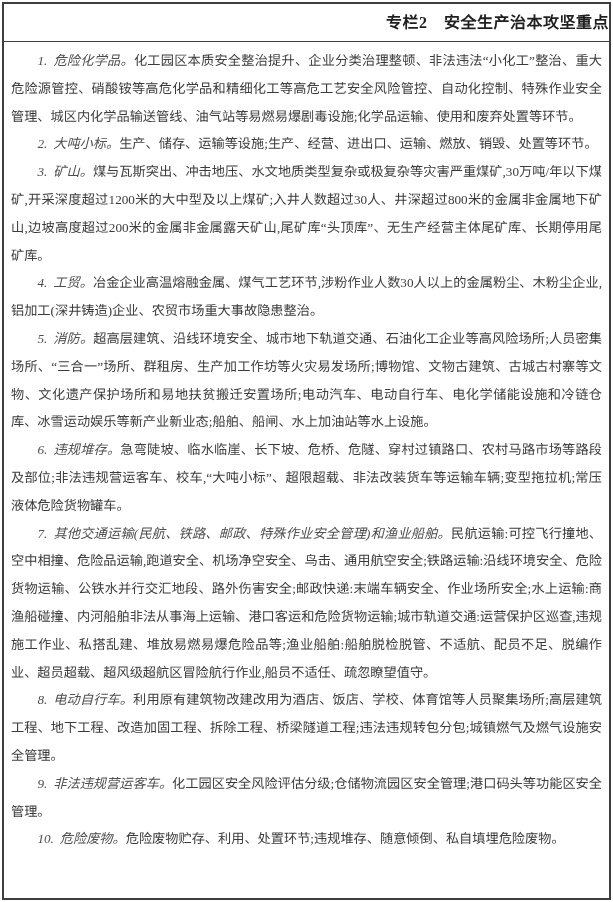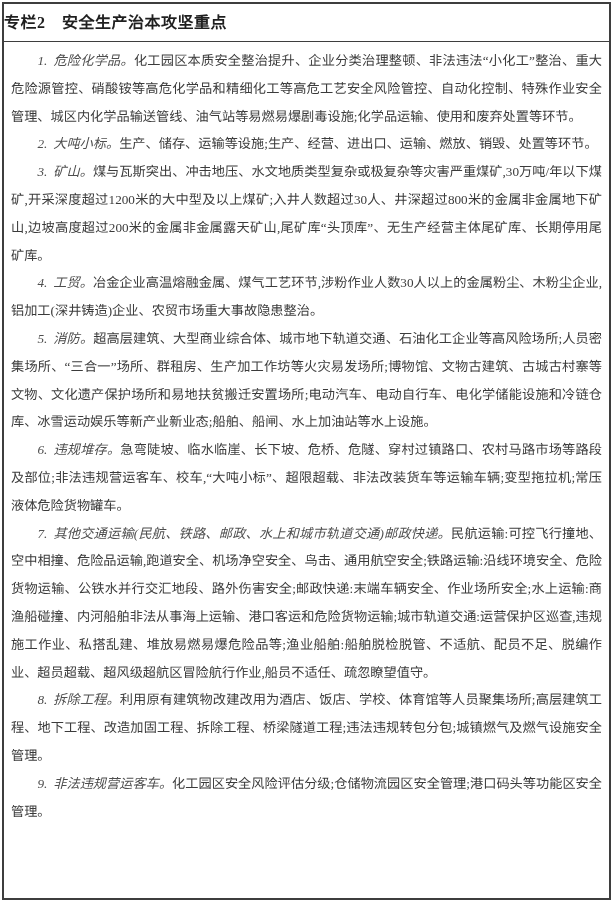--- a/index.html
+++ b/index.html
@@ -18,21 +18,21 @@
     width: 609px;
     height: 898px;
     margin: 2px;
     border: 2px solid #3e3e3e;
     background: #ffffff;
   }
   .panel-title {
     box-sizing: border-box;
     height: 38px;
     line-height: 37px;
-    text-align: left;
+    text-align: right;
     font-size: 16px;
     font-weight: bold;
     color: #1f1f1f;
     letter-spacing: 0.5px;
     border-bottom: 1px solid #3e3e3e;
   }
   .panel-body {
     box-sizing: border-box;
     padding: 5px 7px 0 7px;
     font-size: 13.2px;
@@ -61,24 +61,25 @@
 
   <div class="panel-body">
     <p class="item"><span class="kai num">1.</span><span class="kai">危险化学品。</span><span>化工园区本质安全整治提升、企业分类治理整顿、非法违法“小化工”整治、重大危险源管控、硝酸铵等高危化学品和精细化工等高危工艺安全风险管控、自动化控制、特殊作业安全管理、城区内化学品输送管线、油气站等易燃易爆剧毒设施;化学品运输、使用和废弃处置等环节。</span></p>
 
     <p class="item"><span class="kai num">2.</span><span class="kai">大吨小标。</span><span>生产、储存、运输等设施;生产、经营、进出口、运输、燃放、销毁、处置等环节。</span></p>
 
     <p class="item"><span class="kai num">3.</span><span class="kai">矿山。</span><span>煤与瓦斯突出、冲击地压、水文地质类型复杂或极复杂等灾害严重煤矿,30万吨/年以下煤矿,开采深度超过1200米的大中型及以上煤矿;入井人数超过30人、井深超过800米的金属非金属地下矿山,边坡高度超过200米的金属非金属露天矿山,尾矿库“头顶库”、无生产经营主体尾矿库、长期停用尾矿库。</span></p>
 
     <p class="item"><span class="kai num">4.</span><span class="kai">工贸。</span><span>冶金企业高温熔融金属、煤气工艺环节,涉粉作业人数30人以上的金属粉尘、木粉尘企业,铝加工(深井铸造)企业、农贸市场重大事故隐患整治。</span></p>
 
-    <p class="item"><span class="kai num">5.</span><span class="kai">消防。</span><span>超高层建筑、大型商业综合体、城市地下轨道交通、石油化工企业等高风险场所;人员密集场所、“三合一”场所、群租房、生产加工作坊等火灾易发场所;博物馆、文物古建筑、古城古村寨等文物、文化遗产保护场所和易地扶贫搬迁安置场所;电动汽车、电动自行车、电化学储能设施和冷链仓库、冰雪运动娱乐等新产业新业态;船舶、船闸、水上加油站等水上设施。</span></p>
+    <p class="item"><span class="kai num">5.</span><span class="kai">消防。</span><span>超高层建筑、沿线环境安全、城市地下轨道交通、石油化工企业等高风险场所;人员密集场所、“三合一”场所、群租房、生产加工作坊等火灾易发场所;博物馆、文物古建筑、古城古村寨等文物、文化遗产保护场所和易地扶贫搬迁安置场所;电动汽车、电动自行车、电化学储能设施和冷链仓库、冰雪运动娱乐等新产业新业态;船舶、船闸、水上加油站等水上设施。</span></p>
 
     <p class="item"><span class="kai num">6.</span><span class="kai">违规堆存。</span><span>急弯陡坡、临水临崖、长下坡、危桥、危隧、穿村过镇路口、农村马路市场等路段及部位;非法违规营运客车、校车,“大吨小标”、超限超载、非法改装货车等运输车辆;变型拖拉机;常压液体危险货物罐车。</span></p>
 
-    <p class="item"><span class="kai num">7.</span><span class="kai">其他交通运输(民航、铁路、邮政、水上和城市轨道交通)邮政快递。</span><span>民航运输:可控飞行撞地、空中相撞、危险品运输,跑道安全、机场净空安全、鸟击、通用航空安全;铁路运输:沿线环境安全、危险货物运输、公铁水并行交汇地段、路外伤害安全;邮政快递:末端车辆安全、作业场所安全;水上运输:商渔船碰撞、内河船舶非法从事海上运输、港口客运和危险货物运输;城市轨道交通:运营保护区巡查,违规施工作业、私搭乱建、堆放易燃易爆危险品等;渔业船舶:船舶脱检脱管、不适航、配员不足、脱编作业、超员超载、超风级超航区冒险航行作业,船员不适任、疏忽瞭望值守。</span></p>
+    <p class="item"><span class="kai num">7.</span><span class="kai">其他交通运输(民航、铁路、邮政、特殊作业安全管理)和渔业船舶。</span><span>民航运输:可控飞行撞地、空中相撞、危险品运输,跑道安全、机场净空安全、鸟击、通用航空安全;铁路运输:沿线环境安全、危险货物运输、公铁水并行交汇地段、路外伤害安全;邮政快递:末端车辆安全、作业场所安全;水上运输:商渔船碰撞、内河船舶非法从事海上运输、港口客运和危险货物运输;城市轨道交通:运营保护区巡查,违规施工作业、私搭乱建、堆放易燃易爆危险品等;渔业船舶:船舶脱检脱管、不适航、配员不足、脱编作业、超员超载、超风级超航区冒险航行作业,船员不适任、疏忽瞭望值守。</span></p>
 
-    <p class="item"><span class="kai num">8.</span><span class="kai">拆除工程。</span><span>利用原有建筑物改建改用为酒店、饭店、学校、体育馆等人员聚集场所;高层建筑工程、地下工程、改造加固工程、拆除工程、桥梁隧道工程;违法违规转包分包;城镇燃气及燃气设施安全管理。</span></p>
+    <p class="item"><span class="kai num">8.</span><span class="kai">电动自行车。</span><span>利用原有建筑物改建改用为酒店、饭店、学校、体育馆等人员聚集场所;高层建筑工程、地下工程、改造加固工程、拆除工程、桥梁隧道工程;违法违规转包分包;城镇燃气及燃气设施安全管理。</span></p>
 
     <p class="item"><span class="kai num">9.</span><span class="kai">非法违规营运客车。</span><span>化工园区安全风险评估分级;仓储物流园区安全管理;港口码头等功能区安全管理。</span></p>
 
+    <p class="item"><span class="kai num">10.</span><span class="kai">危险废物。</span><span>危险废物贮存、利用、处置环节;违规堆存、随意倾倒、私自填埋危险废物。</span></p>
   </div>
 </div>
 
 </body></html>

